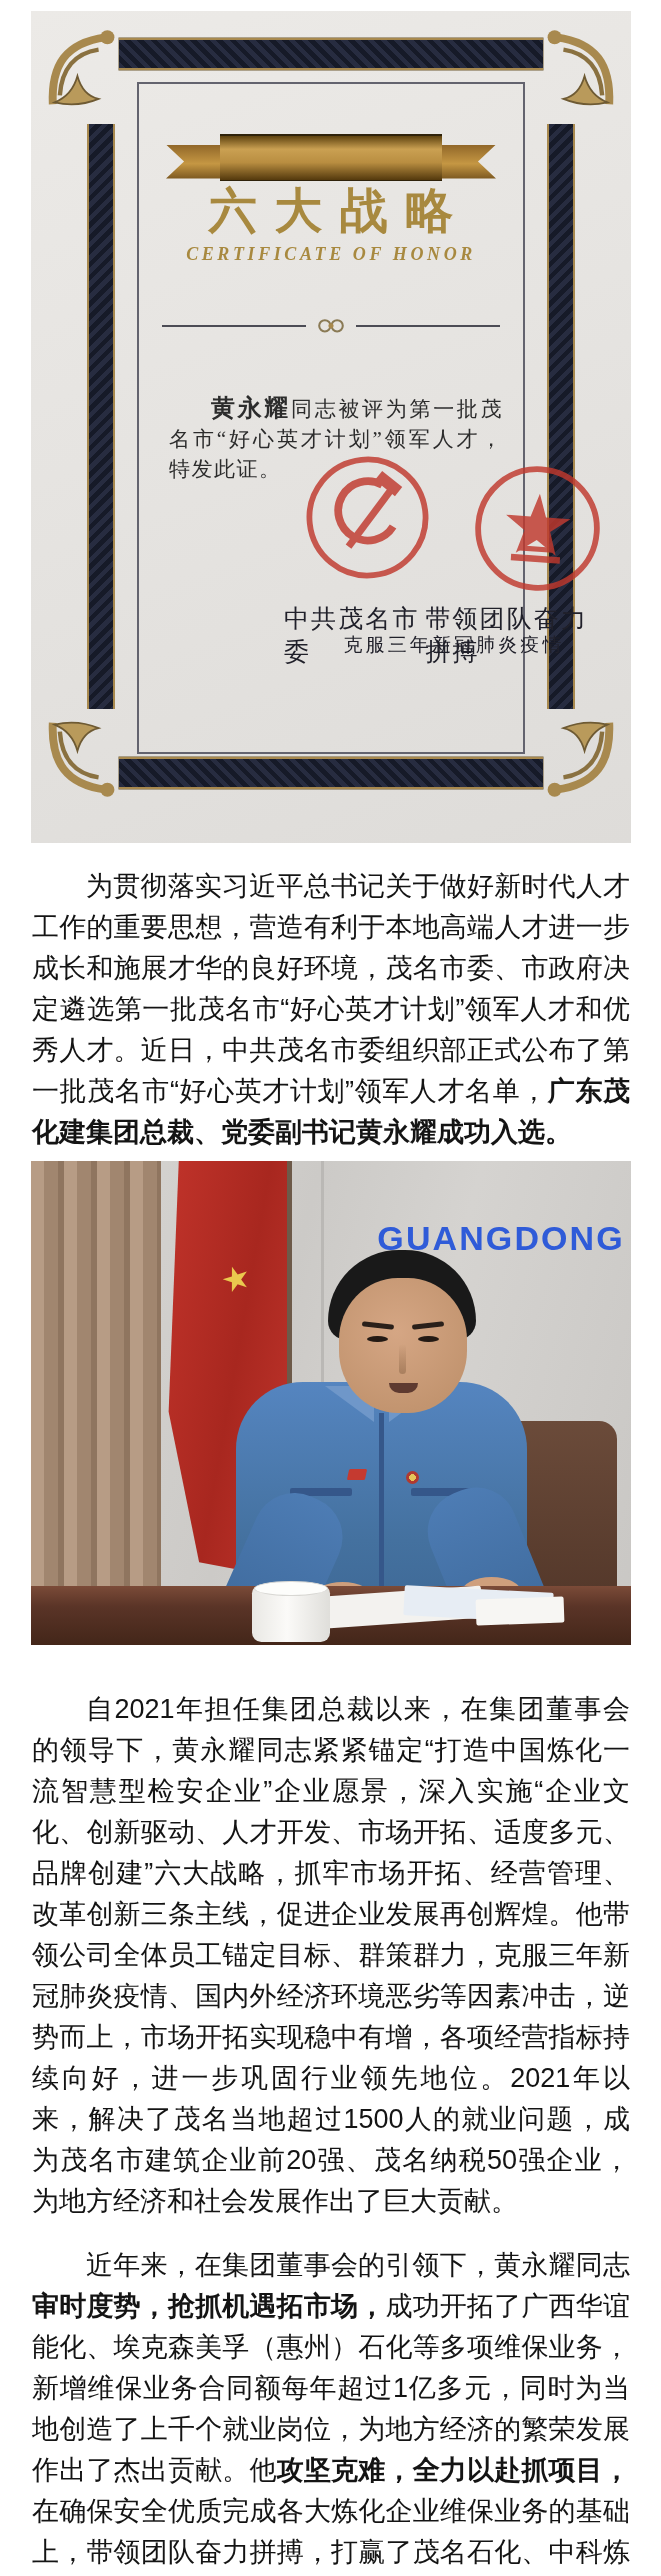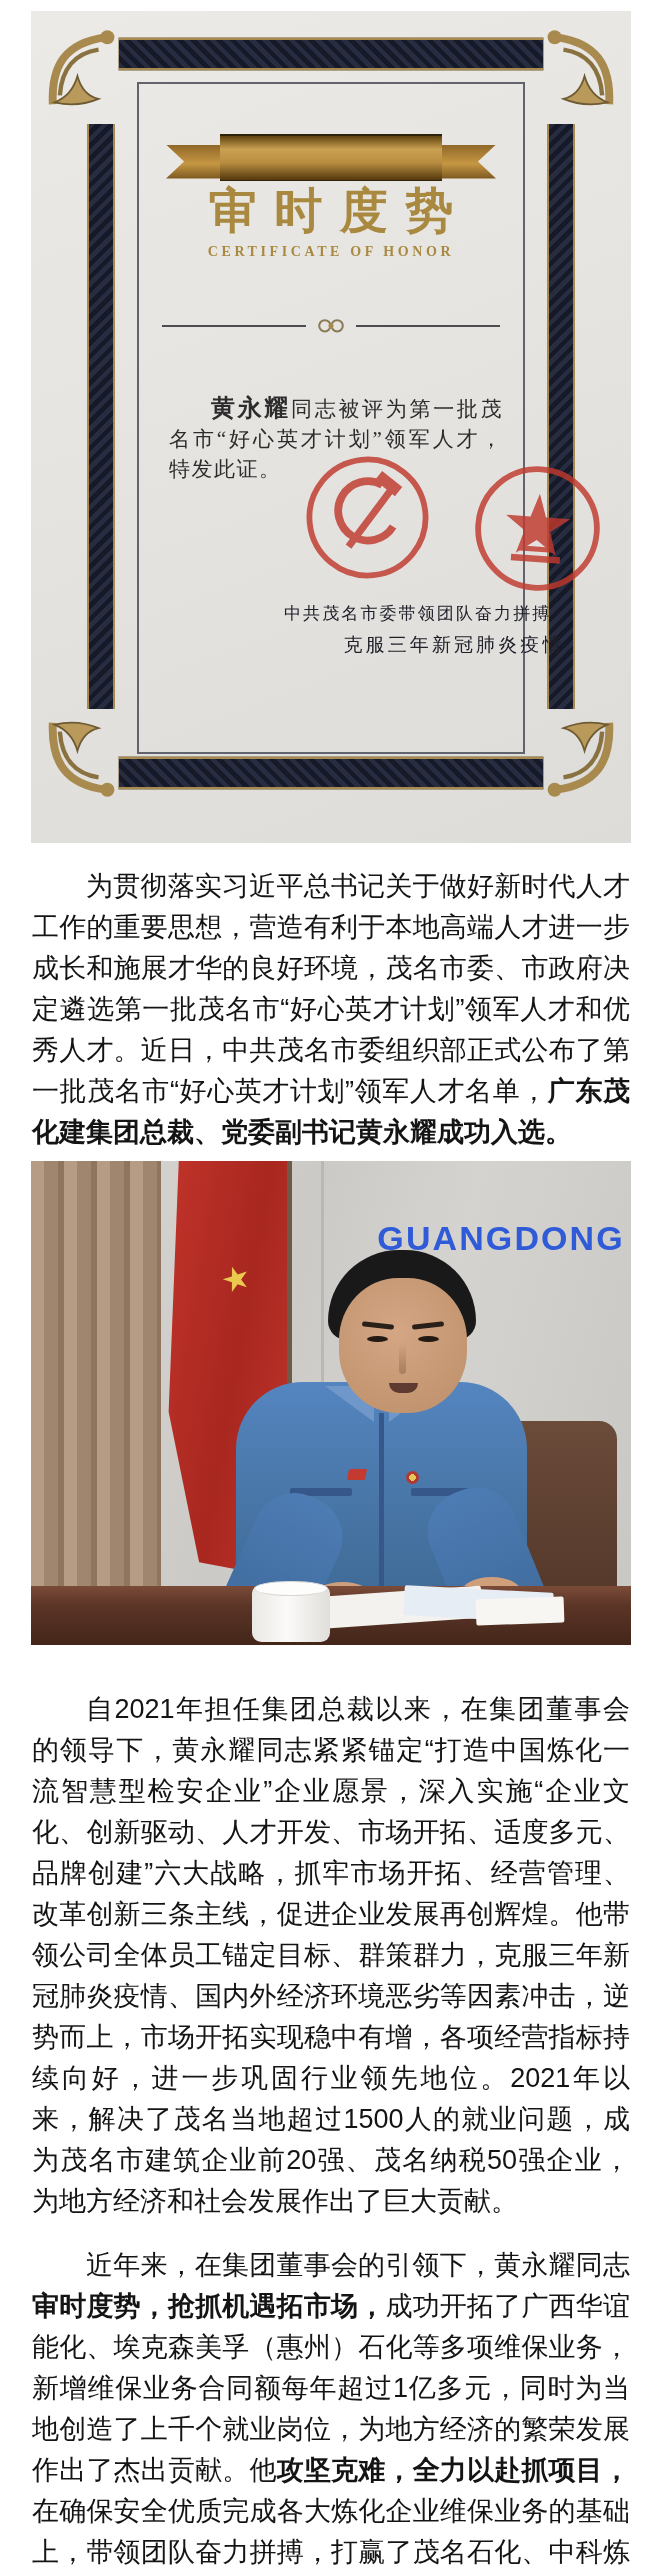--- a/index.html
+++ b/index.html
@@ -46,39 +46,39 @@
     background:linear-gradient(180deg,#916729,#c59743 55%,#7c5820);}
   .ribbon .wing.l{left:0;clip-path:polygon(0 0,100% 0,100% 100%,0 100%,22% 50%);}
   .ribbon .wing.r{right:0;clip-path:polygon(0 0,100% 0,78% 50%,100% 100%,0 100%);}
   .ribbon .band{position:absolute;left:54px;right:54px;top:0;height:44px;
     background:linear-gradient(180deg,#5e420f 0%,#caa052 30%,#b98e41 60%,#54390d 100%);
     border-top:2.6px solid #2f220a;border-bottom:1.5px solid #2f220a;}
   .cert-title{position:absolute;top:168px;left:0;right:0;margin:0;text-align:center;
     font-family:"Liberation Serif","DejaVu Serif",serif;font-size:48px;font-weight:600;
     color:#a8893f;letter-spacing:17.5px;text-indent:17.5px;}
   .cert-sub{position:absolute;top:233px;left:0;right:0;text-align:center;
-    font-family:"Liberation Serif","DejaVu Serif",serif;font-size:14px;font-weight:700;
-    color:#a8893f;letter-spacing:3.6px;}
+    font-family:"Liberation Serif","DejaVu Serif",serif;font-size:18px;font-weight:700;
+    color:#a8893f;letter-spacing:3.6px;font-style:italic;}
   .divider{position:absolute;top:303px;left:131px;right:131px;height:23px;
     display:flex;align-items:center;}
   .divider .ln{flex:1;height:1.5px;background:#4c4c55;}
   .divider svg{margin:0 5.2px;}
 
   .cert-body{position:absolute;top:382px;left:138px;width:334px;margin:0;
     font-family:"Liberation Serif","DejaVu Serif",serif;font-size:21px;line-height:30px;
     color:#2c2c2c;letter-spacing:1.5px;text-indent:2em;text-align:justify;word-break:break-all;}
   .cert-body .b{font-weight:700;font-size:24px;margin-top:40px;}
 
   .seal{position:absolute;width:129px;height:129px;opacity:.82;}
   .seal.party{left:272px;top:442px;transform:rotate(-6deg);}
   .seal.gov{left:442px;top:453px;transform:rotate(4deg);}
 
   .issuers{position:absolute;top:591px;left:253px;width:330px;display:flex;
     font-family:"Liberation Serif","DejaVu Serif",serif;
-    font-size:17px;color:#20202a;letter-spacing:2.1px;}
+    font-size:25px;color:#20202a;letter-spacing:2.1px;}
   .cert-date{position:absolute;top:621px;left:289px;width:268px;text-align:center;
     font-family:"Liberation Serif","DejaVu Serif",serif;font-size:19px;color:#20202a;letter-spacing:3.1px;}
 
   
   .photo{position:relative;margin:7.7px 31px 0;width:600px;height:484px;overflow:hidden;
     background:linear-gradient(105deg,#d9d7d4 0%,#cccac7 40%,#d5d3d0 62%,#c9c7c4 100%);}
   .wall-line{position:absolute;left:290px;top:0;bottom:59px;width:3.1px;background:#bab8b5;}
   .curtain{position:absolute;left:0;top:0;bottom:59px;width:130px;
     background:repeating-linear-gradient(90deg,#b79c85 0 13.4px,#a1866f 13.4px 27px,#8f755f 27px 33px);}
   .flag{position:absolute;left:130px;top:0;width:127px;height:418px;
@@ -170,21 +170,21 @@
       <circle cx="72" cy="14" r="8" fill="#a8894e"></circle>
       <path d="M12 88 q20 -8 26 -30 q6 22 24 26 q-24 10 -50 4z" fill="#b99a5b" stroke="#6e5a33" stroke-width="2"></path>
     </svg>
 
     <div class="ribbon">
       <div class="wing l"></div>
         <div class="wing r"></div>
         <div class="band"></div>
     </div>
 
-    <h1 class="cert-title">审时度势</h1>
+    <h1 class="cert-title">六大战略</h1>
     <div class="cert-sub">CERTIFICATE OF HONOR</div>
 
     <div class="divider">
       <span class="ln"></span>
       <svg width="40" height="19.6" viewBox="0 0 78 38">
         <circle cx="27" cy="19" r="11" fill="none" stroke="#8a7a55" stroke-width="4"></circle>
         <circle cx="51" cy="19" r="11" fill="none" stroke="#8a7a55" stroke-width="4"></circle>
         <circle cx="39" cy="19" r="5" fill="#a8894e"></circle>
       </svg>
       <span class="ln"></span>

